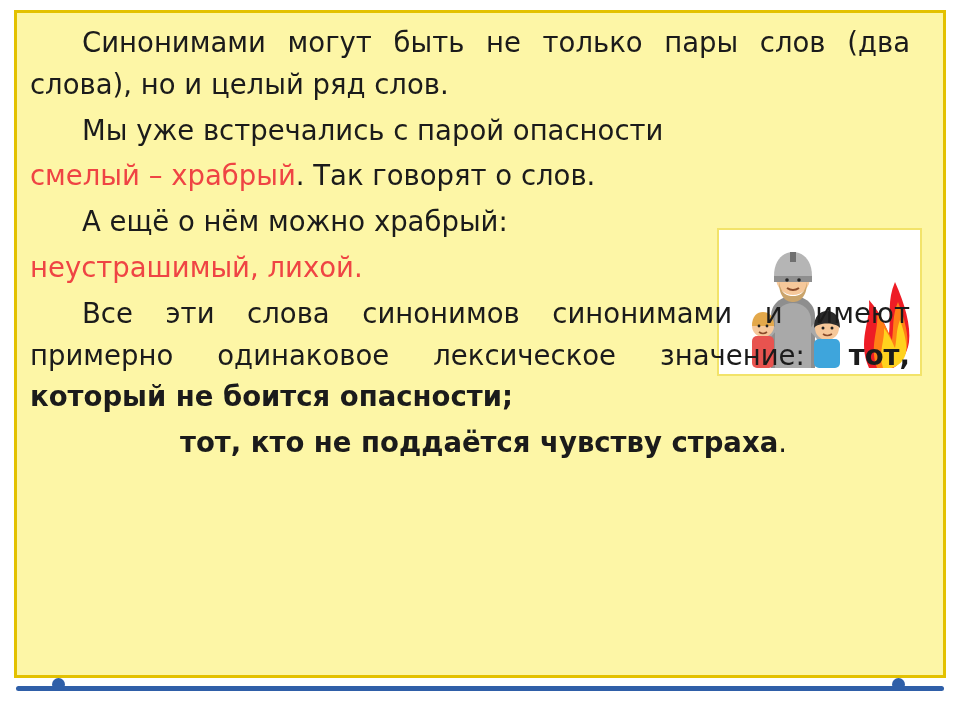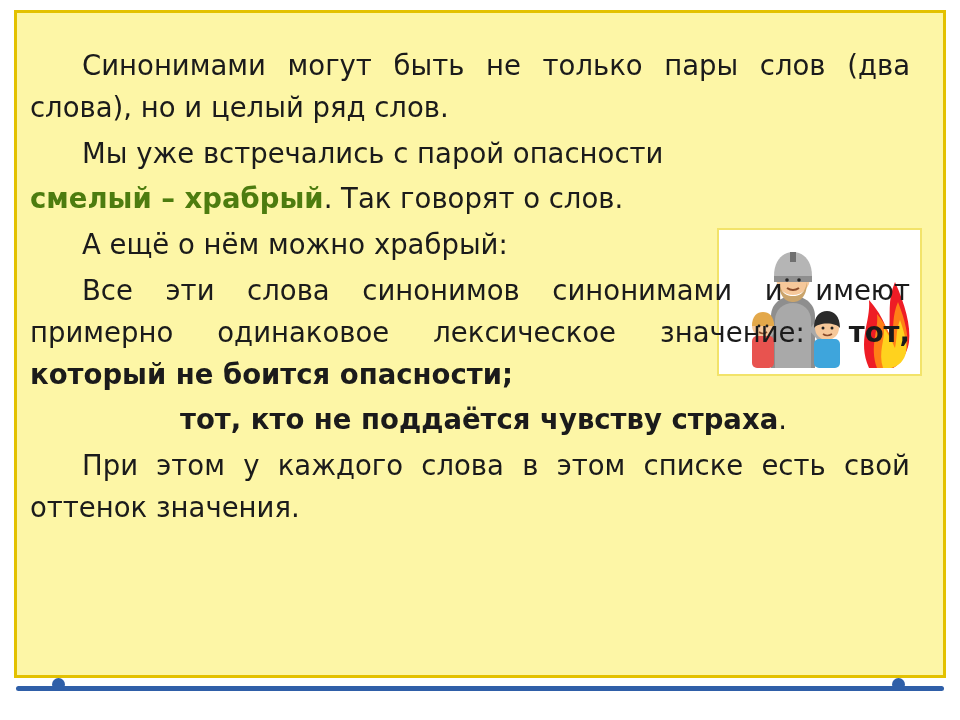--- a/index.html
+++ b/index.html
@@ -32,39 +32,38 @@
   }
   .content {
     position: absolute;
     left: 30px;
     top: 22px;
     width: 880px;
     box-sizing: border-box;
     font-size: 27.5px;
     line-height: 1.52;
     color: #1b1b1b;
-    margin-top: 23px;
   }
   p {
     margin: 0 0 4px 0;
     text-align: justify;
     text-justify: inter-word;
   }
   p.noindent {
     text-indent: 0;
   }
   p.indent {
     text-indent: 52px;
   }
   p.lastline {
     text-align: left;
   }
   .blue {
-    color: #4d7c0f;
-    font-weight: bold;
+    color: #ef4444;
+    font-weight: normal;
   }
   .bold {
     font-weight: bold;
   }
   .center-ish {
     text-align: left;
     text-indent: 150px;
   }
   
   .illus {
@@ -169,32 +168,32 @@
 
     <p class="noindent lastline">
       <span class="blue">смелый – храбрый</span><span>. Так говорят о слов.</span>
     </p>
 
     <p class="indent lastline">
       <span>А ещё о нём можно храбрый:</span>
     </p>
 
 
+    <p class="noindent lastline">
+      <span class="blue">неустрашимый, лихой.</span>
+    </p>
 
     <p class="indent">
       <span>Все эти слова синонимов синонимами и имеют примерно одинаковое лексическое значение: </span><span class="bold">тот, который не боится опасности;</span>
     </p>
 
     <p class="center-ish">
       <span class="bold">тот, кто не поддаётся чувству  страха</span><span>.</span>
     </p>
 
-    <p class="indent">
-      <span>При этом у каждого слова в этом списке есть свой оттенок значения.</span>
-    </p>
 
   </div>
 
   <div class="bottomrule"></div>
   <div class="dot d1"></div>
   <div class="dot d2"></div>
 
 </div>
 
 </body></html>

